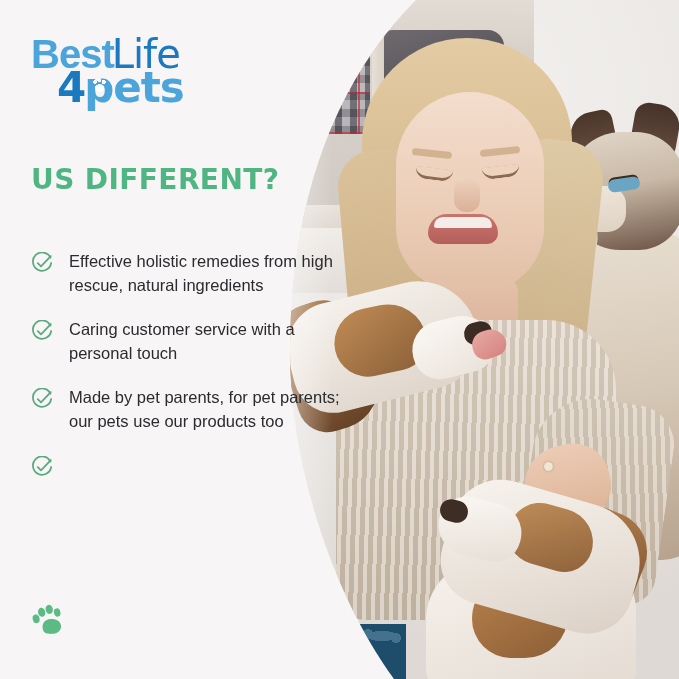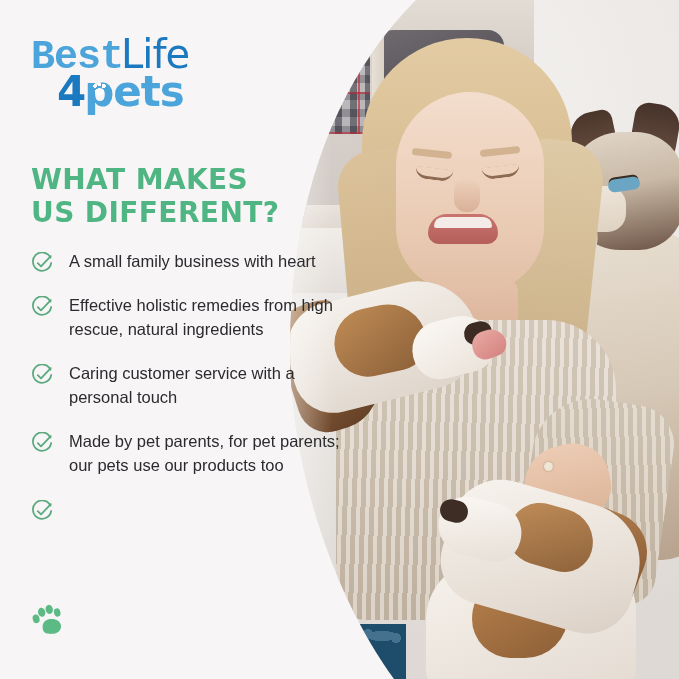--- a/index.html
+++ b/index.html
@@ -296,21 +296,21 @@
 
   
   .logo{
     position:absolute;left:31px;top:36px;
     line-height:.92;
     letter-spacing:-1px;
   }
   .logo-row{display:block;white-space:nowrap;}
   .logo-best{
     font-size:40px;font-weight:bold;color:#4ba4da;
-    font-family:Liberation Mono, monospace;
+    font-family:Liberation Sans, sans-serif;
   }
   .logo-life{
     font-size:40px;font-weight:normal;color:#1b79c0;
     font-family:"DejaVu Sans", sans-serif;margin-left:-2px;
   }
   .logo-row2{display:block;white-space:nowrap;margin-left:26px;margin-top:-4px;}
   .logo-four{
     font-size:42px;font-weight:bold;color:#1b79c0;
     font-family:"DejaVu Sans", sans-serif;
   }
@@ -428,34 +428,24 @@
   <div class="logo">
     <span class="logo-row">
       <span class="logo-best">Best</span><span class="logo-life">Life</span>
     </span>
     <span class="logo-row2">
       <span class="logo-four">4</span><span class="logo-pets"><span>pets</span><span class="logo-pawmark"></span></span>
     </span>
   </div>
 
   <h1 class="headline">
-    <span>WHAT MAKES</span>
     <span>US DIFFERENT?</span>
   </h1>
 
   <ul class="bullets">
-    <li class="bullet">
-      <span class="check">
-        <svg viewBox="0 0 24 24" width="22" height="22">
-          <path d="M21.2 6.2 A10 10 0 1 0 22 12" fill="none" stroke="#5aa97f" stroke-width="1.9" stroke-linecap="round"></path>
-          <path d="M7.4 12.2 L10.9 15.7 L21.6 4.6" fill="none" stroke="#5aa97f" stroke-width="1.9" stroke-linecap="round" stroke-linejoin="round"></path>
-        </svg>
-      </span>
-      <span class="btext">A small family business with heart</span>
-    </li>
     <li class="bullet">
       <span class="check">
         <svg viewBox="0 0 24 24" width="22" height="22">
           <path d="M21.2 6.2 A10 10 0 1 0 22 12" fill="none" stroke="#5aa97f" stroke-width="1.9" stroke-linecap="round"></path>
           <path d="M7.4 12.2 L10.9 15.7 L21.6 4.6" fill="none" stroke="#5aa97f" stroke-width="1.9" stroke-linecap="round" stroke-linejoin="round"></path>
         </svg>
       </span>
       <span class="btext">Effective holistic remedies from high rescue, natural ingredients</span>
     </li>
     <li class="bullet">

